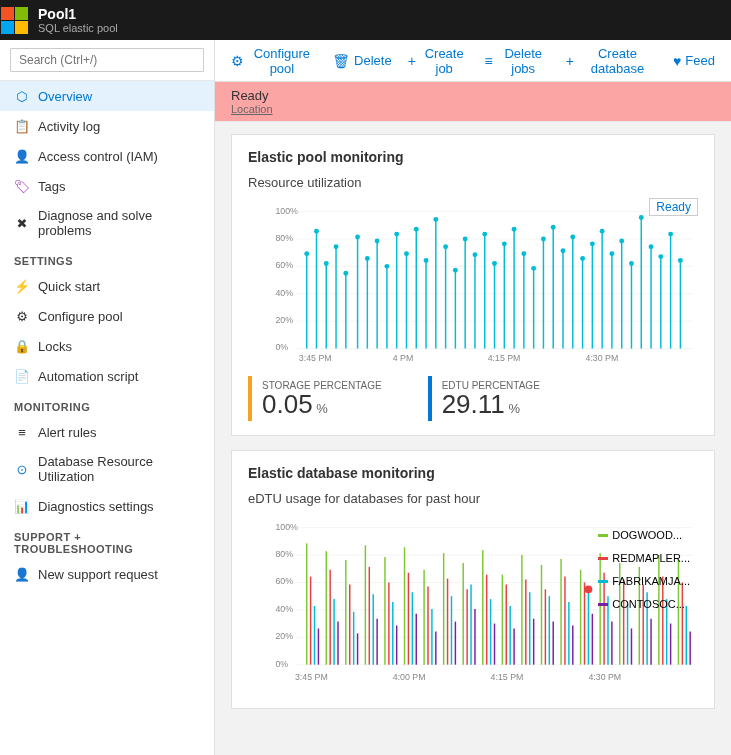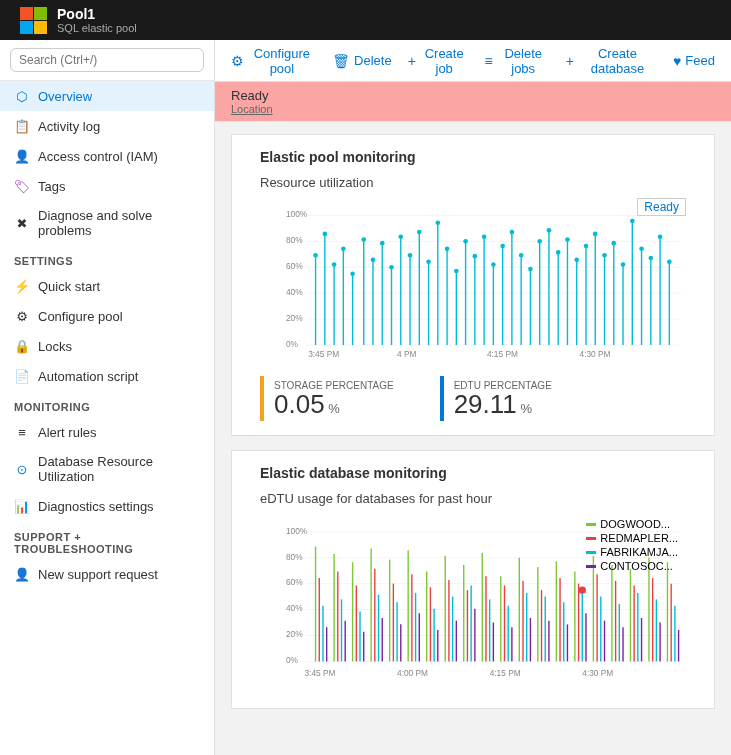--- a/index.html
+++ b/index.html
@@ -1,30 +1,30 @@
 <!DOCTYPE html>
 <html><head>
   <meta charset="utf-8">
   <style>
     * { box-sizing: border-box; margin: 0; padding: 0; }
     body { font-family: 'Segoe UI', Arial, sans-serif; font-size: 13px; background: #f2f2f2; display: flex; flex-direction: column; width: 731px; height: 755px; overflow: hidden; }
 
     
-    .top-bar { background: #1a1a1a; color: #fff; display: flex; align-items: center; padding: 0 19px; height: 40px; flex-shrink: 0; }
+    .top-bar { background: #1a1a1a; color: #fff; display: flex; align-items: center; padding: 0 0; height: 40px; flex-shrink: 0; }
     .top-bar-logo { width: 28px; height: 28px; margin-right: 10px; }
     .top-bar-title { font-size: 14px; font-weight: 600; color: #fff; }
     .top-bar-subtitle { font-size: 11px; color: #aaa; }
 
     
     .main-layout { display: flex; flex: 1; overflow: hidden; }
 
     
     .sidebar { width: 215px; background: #fff; border-right: 1px solid #e0e0e0; overflow-y: auto; flex-shrink: 0; }
     .sidebar-search { padding: 8px 10px; border-bottom: 1px solid #e8e8e8; }
-    .sidebar-search input { width: 100%; border: 1px solid #ccc; border-radius: 6px; padding: 4px 8px; font-size: 12px; color: #555; }
+    .sidebar-search input { width: 100%; border: 1px solid #ccc; border-radius: 1px; padding: 4px 8px; font-size: 12px; color: #555; }
 
     .sidebar-item { display: flex; align-items: center; padding: 7px 14px; cursor: pointer; color: #333; font-size: 13px; }
     .sidebar-item.active { background: #e3f2fd; color: #0078d4; }
     .sidebar-item .icon { width: 16px; height: 16px; margin-right: 8px; flex-shrink: 0; display: flex; align-items: center; justify-content: center; }
 
     .sidebar-section-label { font-size: 11px; font-weight: 700; color: #555; padding: 10px 14px 4px; letter-spacing: 0.5px; text-transform: uppercase; }
 
     
     .content { flex: 1; display: flex; flex-direction: column; overflow: hidden; background: #f2f2f2; }
 
@@ -36,21 +36,21 @@
     
     .status-bar { background: #fca5a5; padding: 6px 16px; border-bottom: 1px solid #e8e8e8; flex-shrink: 0; }
     .status-bar .status-text { font-size: 13px; color: #333; font-weight: 500; }
     .status-bar .location-label { font-size: 11px; color: #666; text-decoration: underline; }
     .status-bar .location-value { font-size: 12px; color: #333; }
 
     
     .content-scroll { flex: 1; overflow-y: auto; padding: 12px 16px; }
 
     
-    .panel { background: #fff; border: 1px solid #e0e0e0; margin-bottom: 14px; padding: 14px 28px; }
+    .panel { background: #fff; border: 1px solid #e0e0e0; margin-bottom: 14px; padding: 14px 16px; }
     .panel-title { font-size: 14px; font-weight: 600; color: #333; margin-bottom: 10px; }
     .panel-subtitle { font-size: 13px; color: #444; margin-bottom: 8px; }
 
     
     .chart-container { position: relative; width: 100%; }
     .chart-edit-btn { position: absolute; top: 0; right: 0; font-size: 12px; color: #0078d4; cursor: pointer; border: 1px solid #ccc; padding: 1px 6px; background: #fff; }
 
     .chart-svg { width: 100%; display: block; }
 
     
@@ -58,21 +58,21 @@
     .metric-item { display: flex; align-items: baseline; gap: 4px; padding: 4px 10px; border-left: 4px solid; }
     .metric-item.orange { border-color: #f4a222; }
     .metric-item.blue { border-color: #0078d4; }
     .metric-label { font-size: 10px; color: #666; text-transform: uppercase; margin-right: 4px; display: block; }
     .metric-value { font-size: 26px; font-weight: 300; color: #333; line-height: 1; }
     .metric-unit { font-size: 13px; color: #666; }
     .metric-block { display: flex; flex-direction: column; }
 
     
     .legend { position: absolute; right: 8px; top: 20px; font-size: 11px; }
-    .legend-item { display: flex; align-items: center; gap: 4px; margin-bottom: 2px; }
+    .legend-item { display: flex; align-items: center; gap: 4px; margin-bottom: 2px; margin-top: 11px; }
     .legend-dot { width: 10px; height: 3px; }
   </style>
 </head>
 <body>
 
 <div class="top-bar">
   <div class="top-bar-logo">
     <svg width="28" height="28" viewBox="0 0 28 28">
       <rect width="13" height="13" x="1" y="1" fill="#f35325"></rect>
       <rect width="13" height="13" x="15" y="1" fill="#81bc06"></rect>

